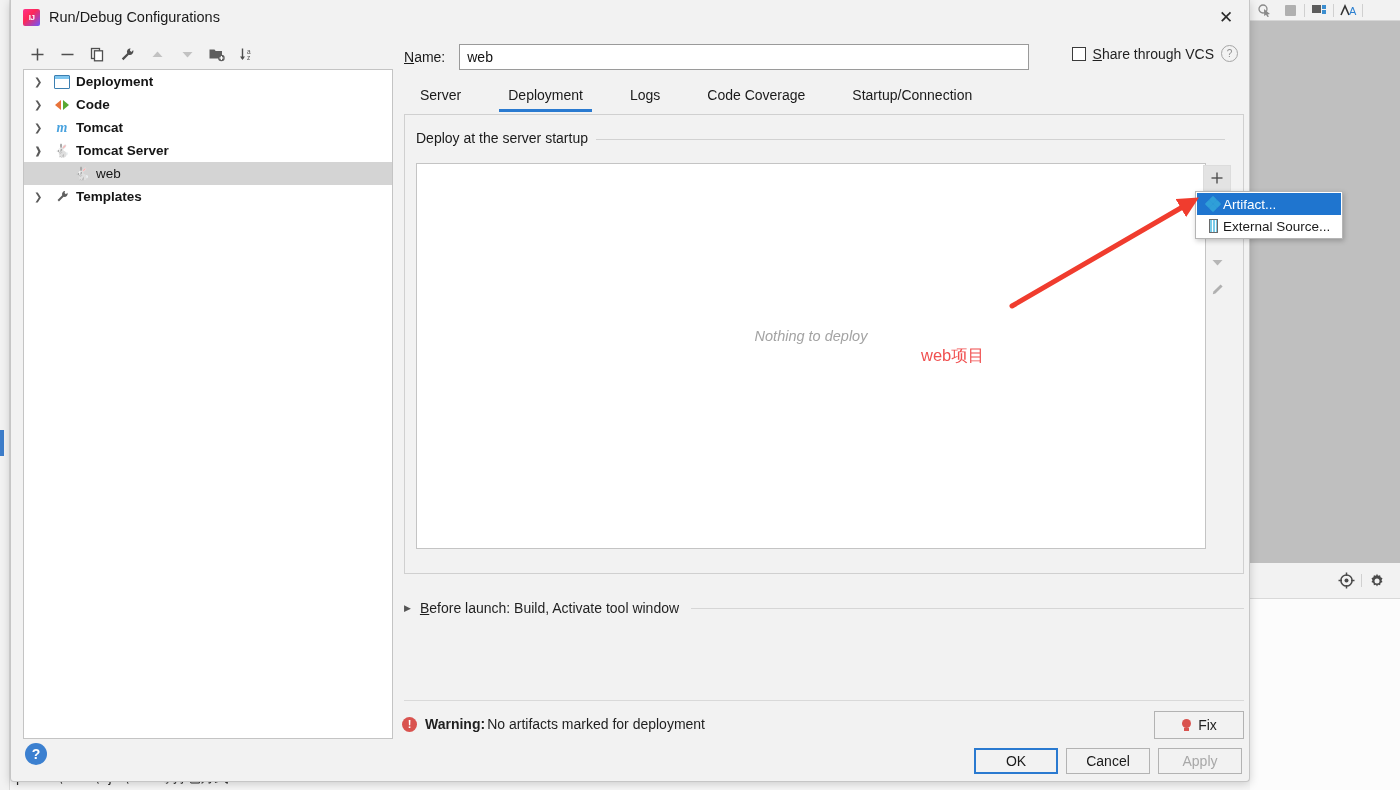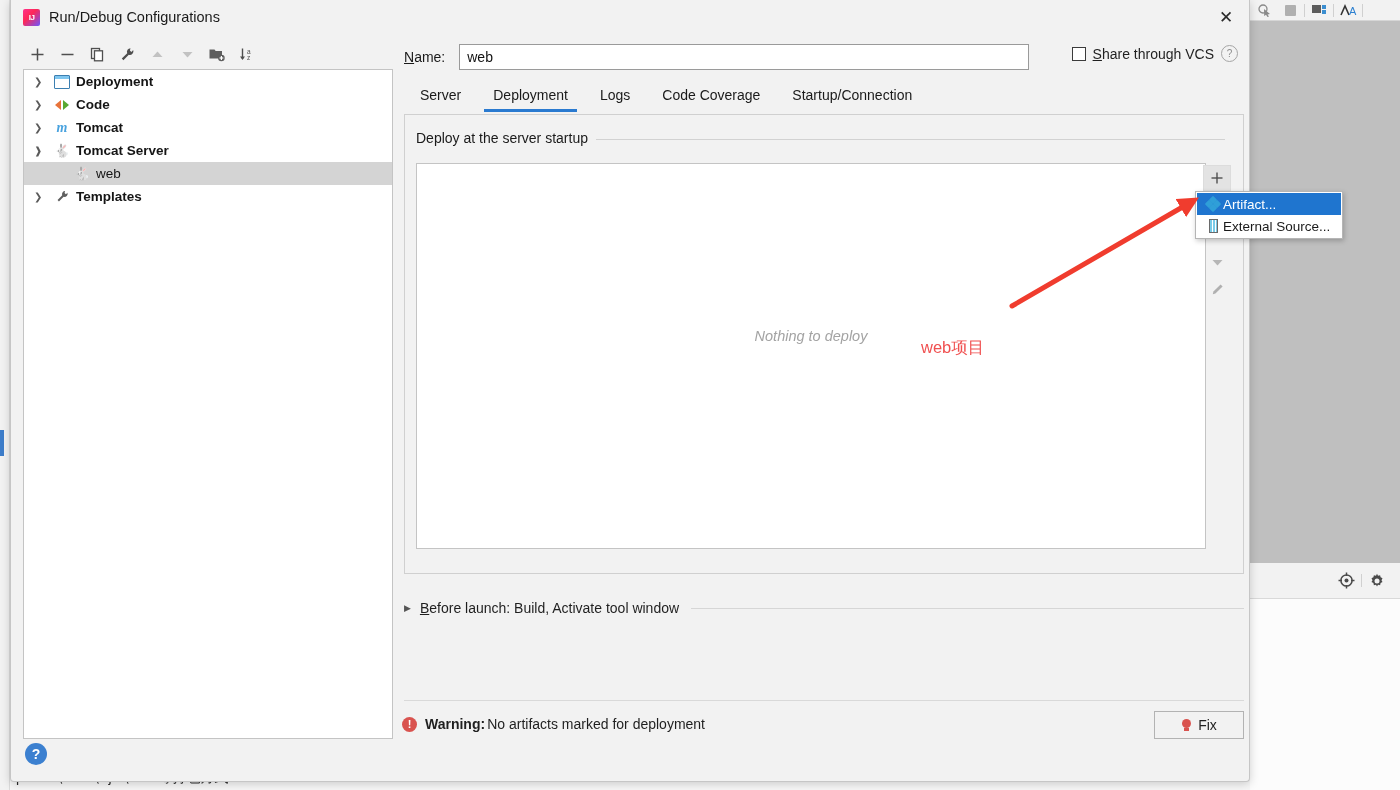--- a/index.html
+++ b/index.html
@@ -299,21 +299,21 @@
     display: flex; align-items: center; justify-content: center;
     line-height: 1;
   }
 
   .tabs {
     position: absolute;
     left: 393px; top: 82px;
     width: 840px; height: 30px;
     display: flex;
     align-items: flex-end;
-    gap: 0;
+    gap: 15px;
   }
   .tab {
     padding: 3px 16px 9px 16px;
     font-size: 14px;
     color: #1a1a1a;
     position: relative;
     cursor: default;
   }
   .tab.active::after {
     content: "";
@@ -764,20 +764,25 @@
   <div class="warning-row">
     <span class="warn-ico">!</span>
     <span class="warn-bold">Warning:</span>
     <span>No artifacts marked for deployment</span>
     <span class="fix-btn">
       <span class="bulb"></span>
       <span>Fix</span>
     </span>
   </div>
 
+  <div class="button-row">
+    <div class="dlg-btn default">OK</div>
+    <div class="dlg-btn">Cancel</div>
+    <div class="dlg-btn disabled">Apply</div>
+  </div>
 </div>
 
 <div class="popup-menu">
   <div class="menu-item highlight">
     <span class="menu-ico">
       <span class="ico-artifact">
           <i class="a"></i>
           <i class="b"></i>
           <i class="c"></i>
           <i class="d"></i>
@@ -795,14 +800,14 @@
 
 <div id="annotation">
   <svg width="1400" height="790" style="position:absolute;left:0;top:0;">
     <defs>
       <marker id="arrowhead" markerWidth="4.2" markerHeight="4.2" refX="1.2" refY="2.1" orient="auto">
         <polygon points="0,0 4.2,2.1 0,4.2" fill="#f03c2e"></polygon>
       </marker>
     </defs>
     <line x1="1012" y1="306" x2="1186" y2="205" stroke="#f03c2e" stroke-width="5" stroke-linecap="round" marker-end="url(#arrowhead)"></line>
   </svg>
-  <div class="anno-text" style="top:334px;">web项目</div>
+  <div class="anno-text" style="top:342px;">web项目</div>
 </div>
 
 </body></html>

